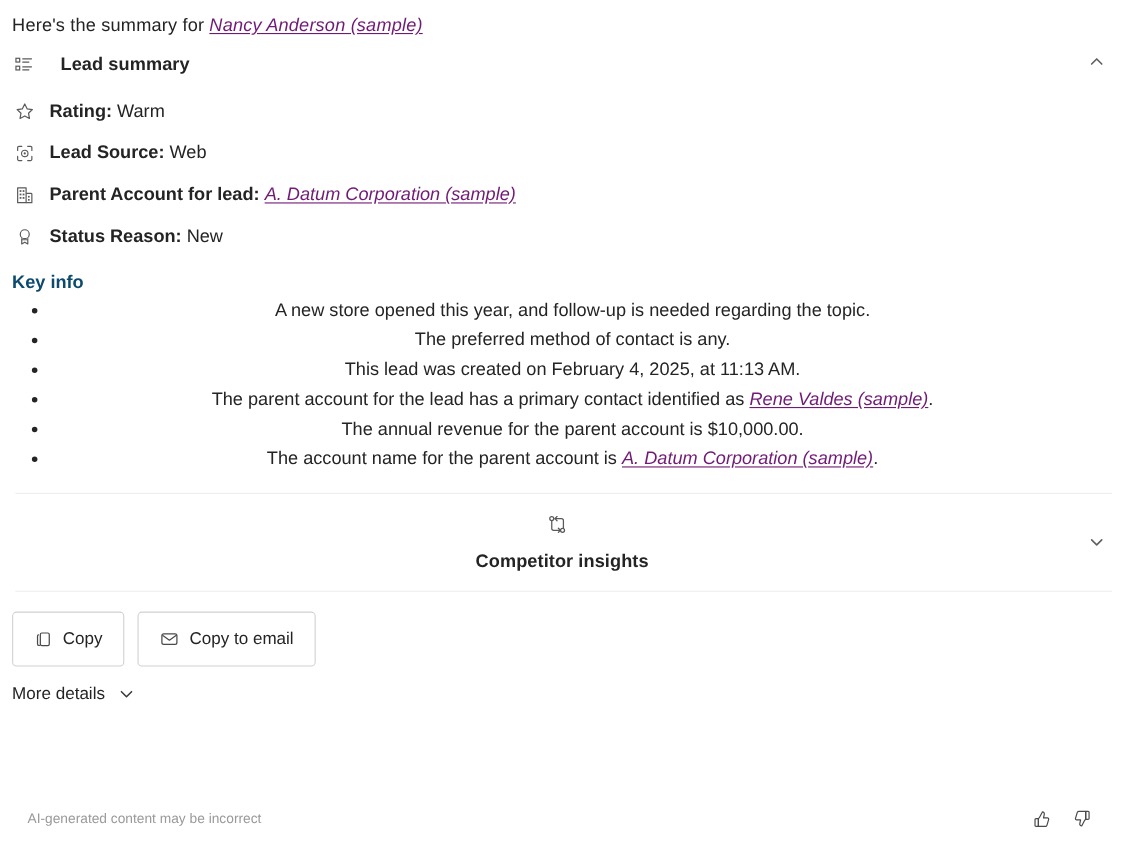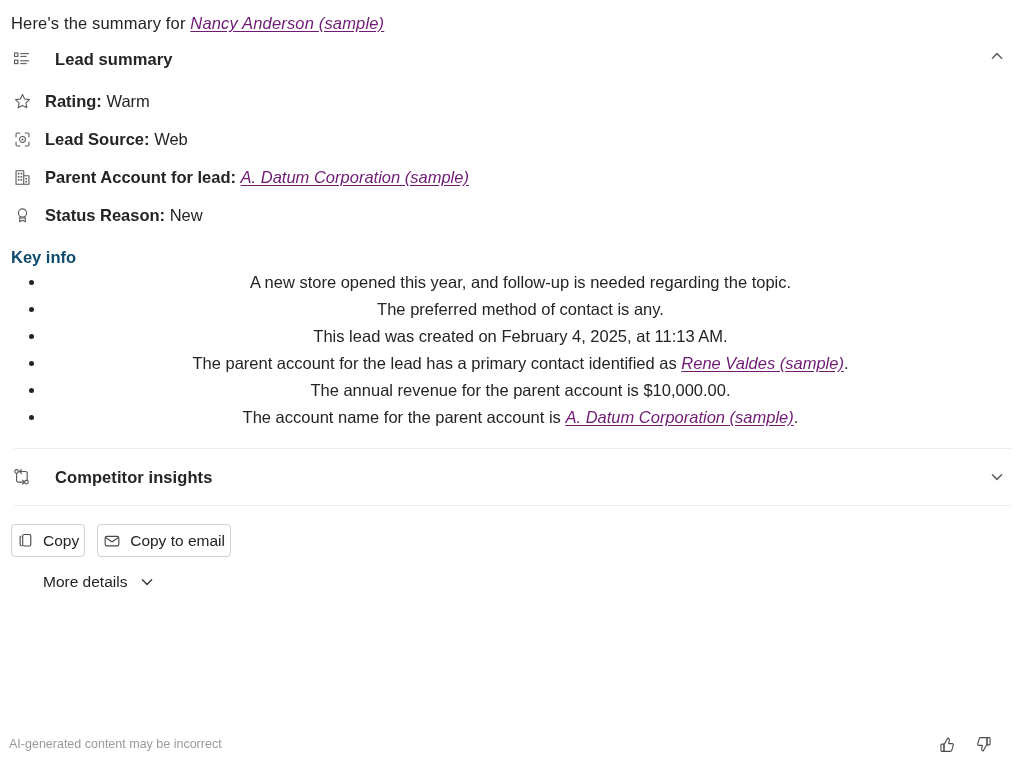--- a/index.html
+++ b/index.html
@@ -142,54 +142,53 @@
   .btn-row {
     display: flex;
     align-items: center;
     gap: 12px;
     padding: 18px 0 0 11px;
   }
   .btn {
     display: inline-flex;
     align-items: center;
     gap: 9px;
-    height: 33px;
-    padding: 0 5px;
+    height: 50px;
+    padding: 0 19px;
     border: 1px solid #d1d1d1;
     border-radius: 4px;
     background: #ffffff;
     font-size: 15.5px;
     color: #242424;
     cursor: pointer;
     font-family: "Liberation Sans", sans-serif;
   }
   .btn .bicon { display: flex; align-items: center; }
 
   
   .more-details {
     display: inline-flex;
     align-items: center;
     gap: 12px;
     padding: 16px 0 0 11px;
     font-size: 15.5px;
     color: #242424;
     cursor: pointer;
-    margin-left: 32px;
   }
 
   
   .footer {
     position: absolute;
     left: 0;
     right: 16px;
     bottom: 8px;
     display: flex;
     align-items: center;
     justify-content: space-between;
-    padding: 0 13px 0 9px;
+    padding: 0 13px 0 25px;
   }
   .disclaimer {
     font-size: 12.5px;
     color: #9a9a9a;
   }
   .feedback {
     display: flex;
     align-items: center;
     gap: 10px;
   }
@@ -312,21 +311,21 @@
       <li><span>This lead was created on February 4, 2025, at 11:13 AM.</span></li>
       <li><span>The parent account for the lead has a primary contact identified as </span><a class="link">Rene Valdes (sample)</a><span>.</span></li>
       <li><span>The annual revenue for the parent account is $10,000.00.</span></li>
       <li><span>The account name for the parent account is </span><a class="link">A. Datum Corporation (sample)</a><span>.</span></li>
     </ul>
 
   
   <div class="divider" style="margin-top:17px;"></div>
 
   
-  <div class="section-header" style="padding-top:17px;padding-bottom:17px;">
+  <div class="section-header" style="padding-top:17px;padding-bottom:17px;flex-direction:column;">
     <span class="sec-icon">
       <svg width="20" height="20" viewBox="0 0 20 20" fill="none">
         <circle cx="4.6" cy="4.4" r="1.8" stroke="#5a5a5a" stroke-width="1.15"></circle>
         <circle cx="14.4" cy="15.1" r="1.8" stroke="#5a5a5a" stroke-width="1.15"></circle>
         <path d="M4.6 6.4 V13.4 A1.6 1.6 0 0 0 6.2 15.1 H12.4" stroke="#5a5a5a" stroke-width="1.15" stroke-linecap="round"></path>
         <path d="M10.6 13.2 L12.5 15.1 L10.6 17.0" stroke="#5a5a5a" stroke-width="1.15" stroke-linecap="round" stroke-linejoin="round"></path>
         <path d="M15.2 12.9 V6.2 A1.6 1.6 0 0 0 13.6 4.5 H7.6" stroke="#5a5a5a" stroke-width="1.15" stroke-linecap="round"></path>
         <path d="M9.4 6.4 L7.5 4.5 L9.4 2.6" stroke="#5a5a5a" stroke-width="1.15" stroke-linecap="round" stroke-linejoin="round"></path>
       </svg>
     </span>

